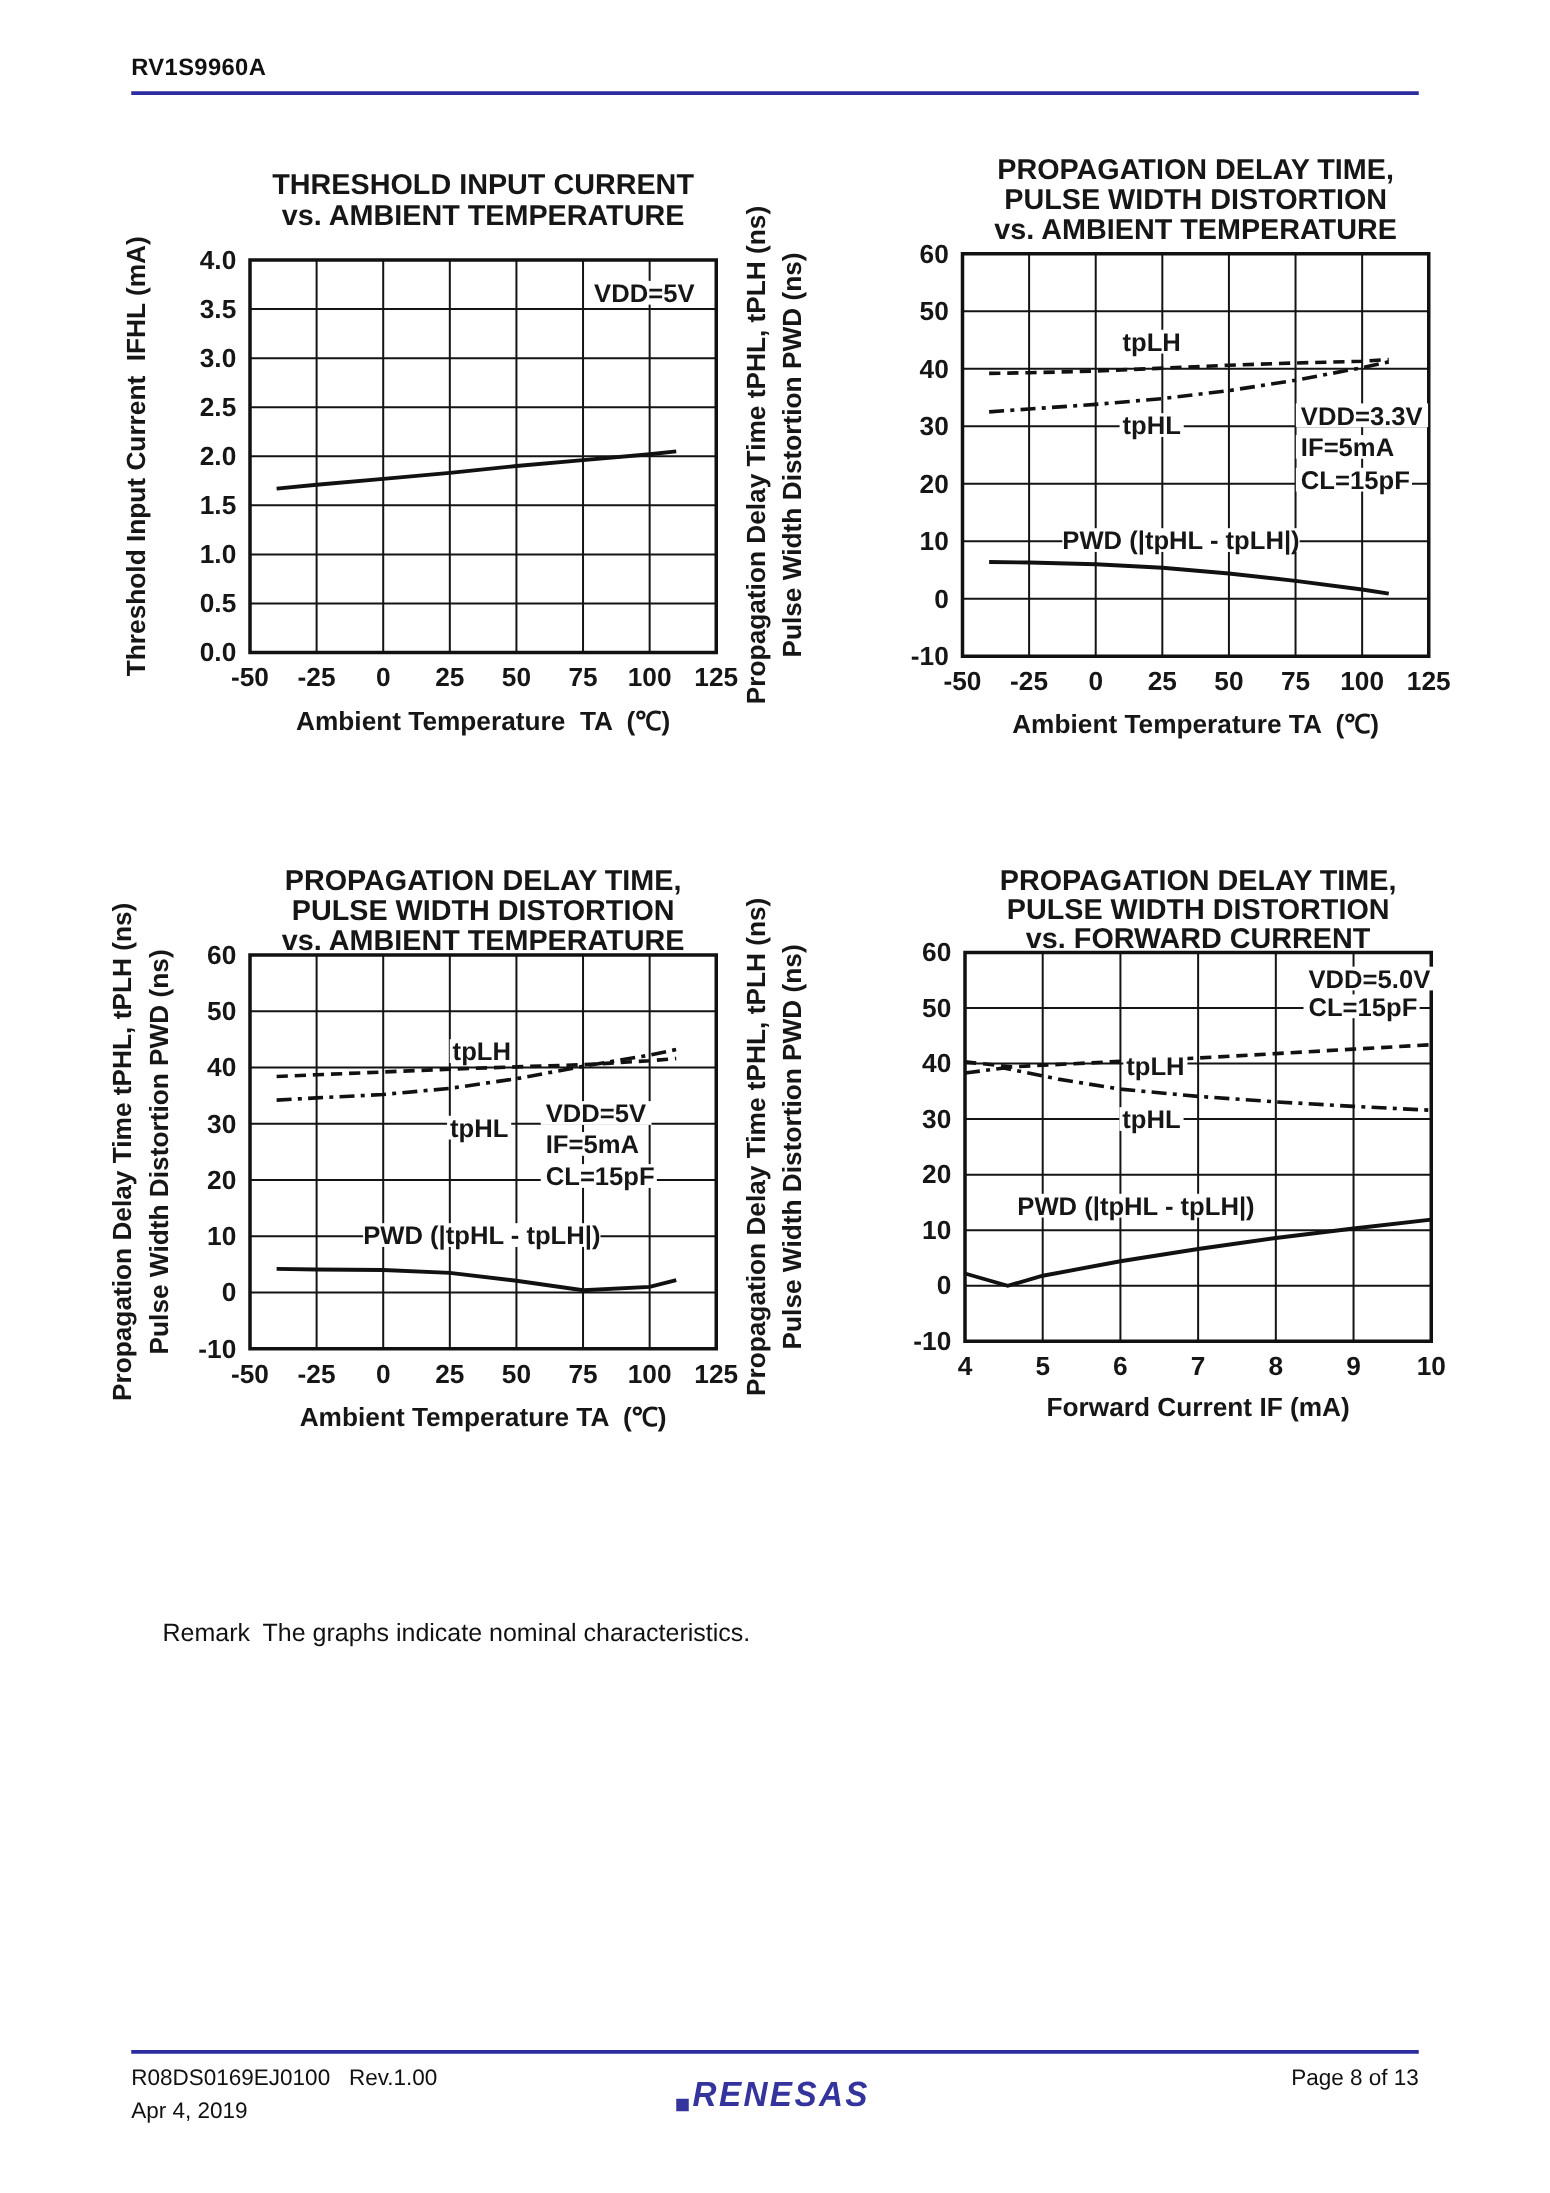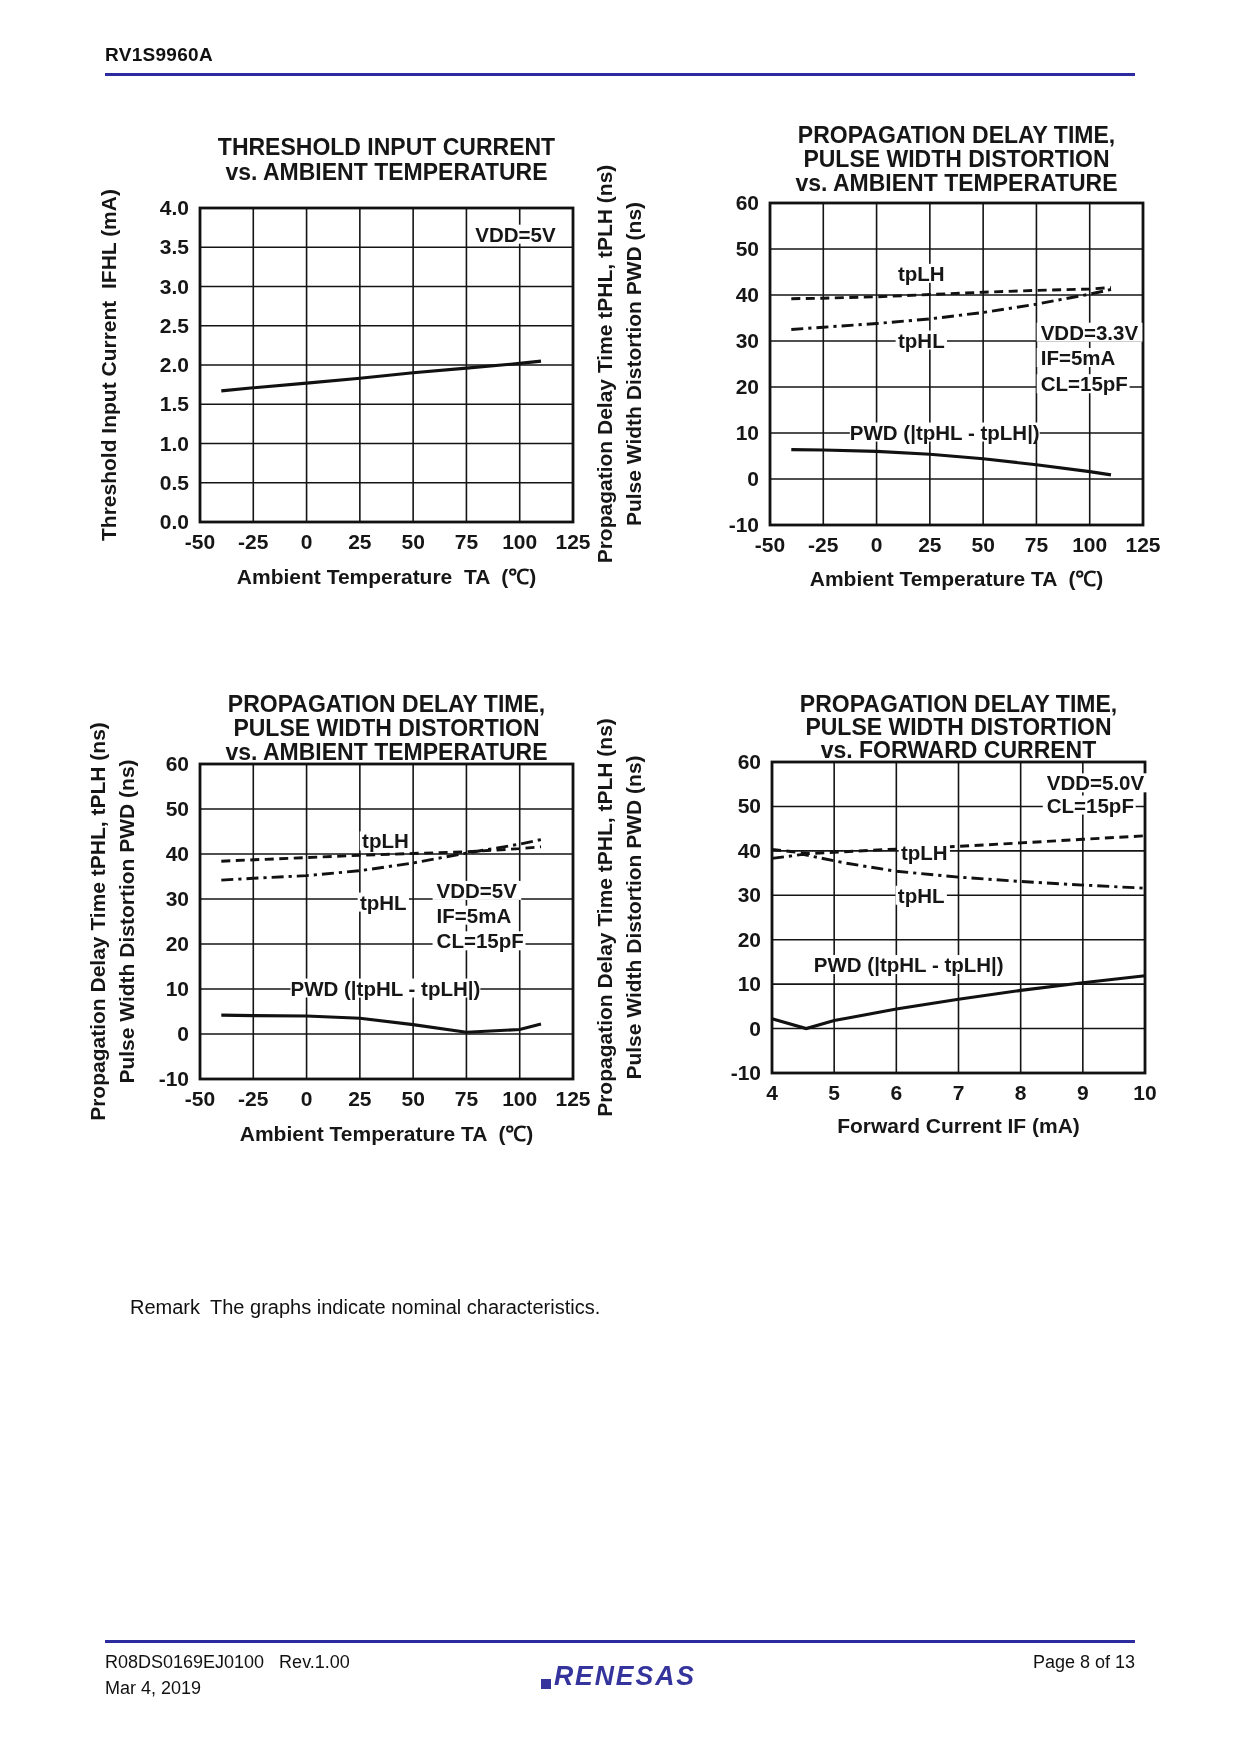--- a/index.html
+++ b/index.html
@@ -262,19 +262,19 @@
 
   <div class="remark">
     <span>Remark</span><span class="gap"></span><span>The graphs indicate nominal characteristics.</span>
   </div>
 
   <div class="footer-rule"></div>
   <div class="footer-line1">
     <span class="footer-doc">R08DS0169EJ0100   Rev.1.00</span>
     <span class="footer-page">Page 8 of 13</span>
   </div>
-  <div class="footer-date">Mar 4, 2019</div>
+  <div class="footer-date">Apr 4, 2019</div>
   <div class="logo">
     <span class="logo-dot"></span>
     <span class="logo-text">RENESAS</span>
   </div>
 
 </div>
 
 </body></html>

